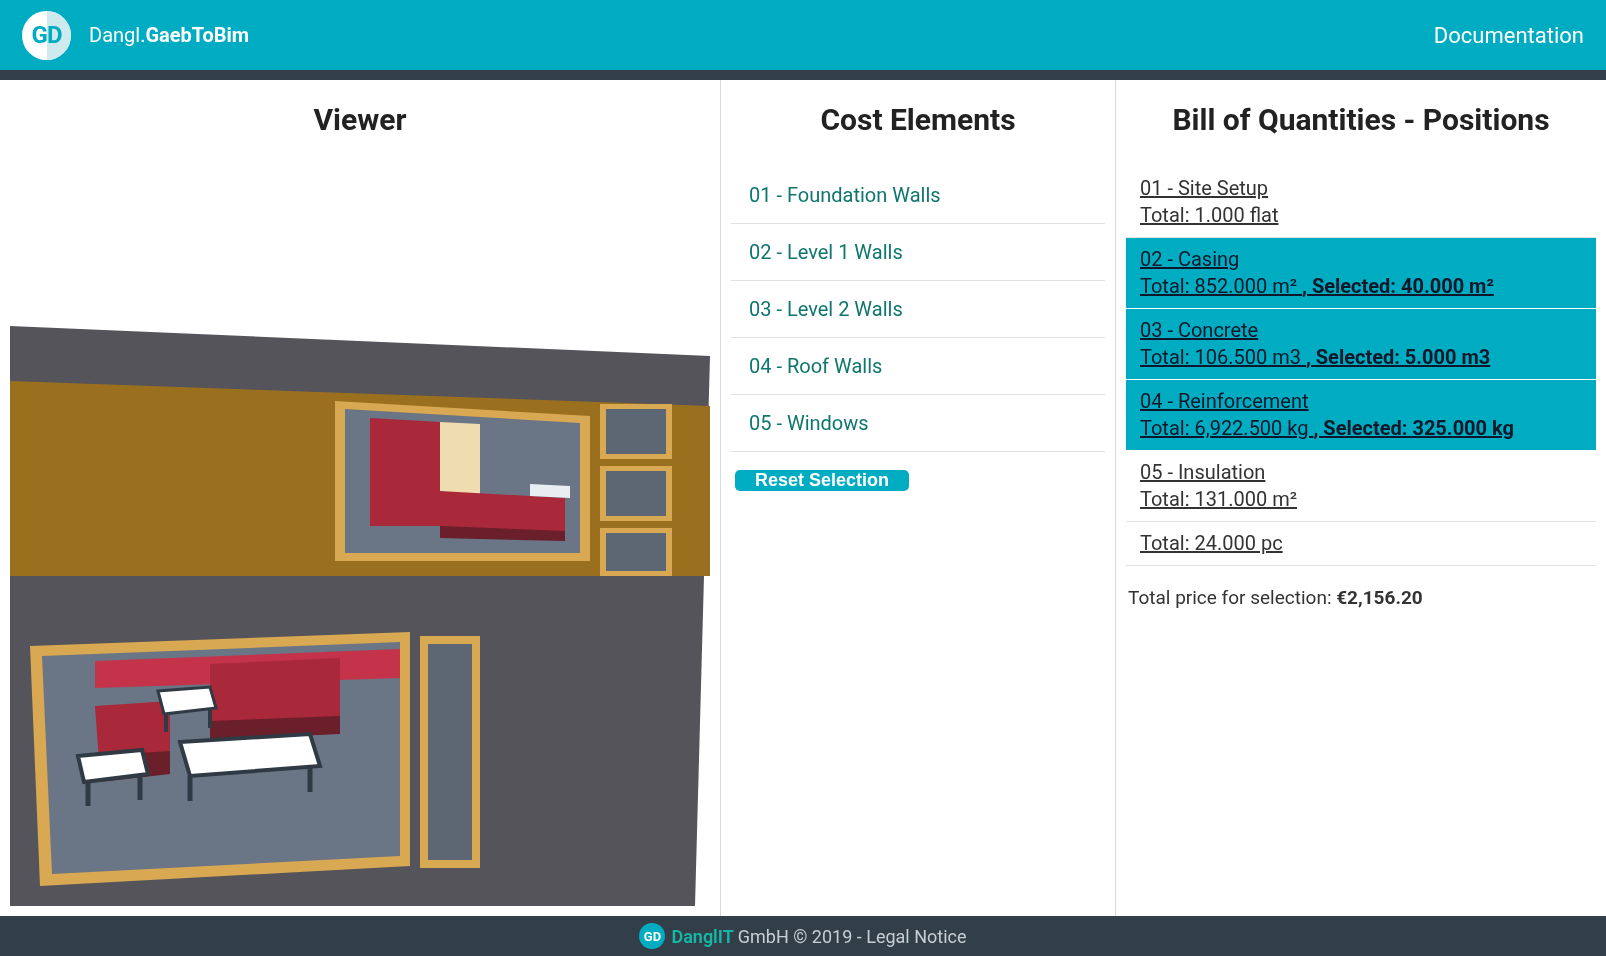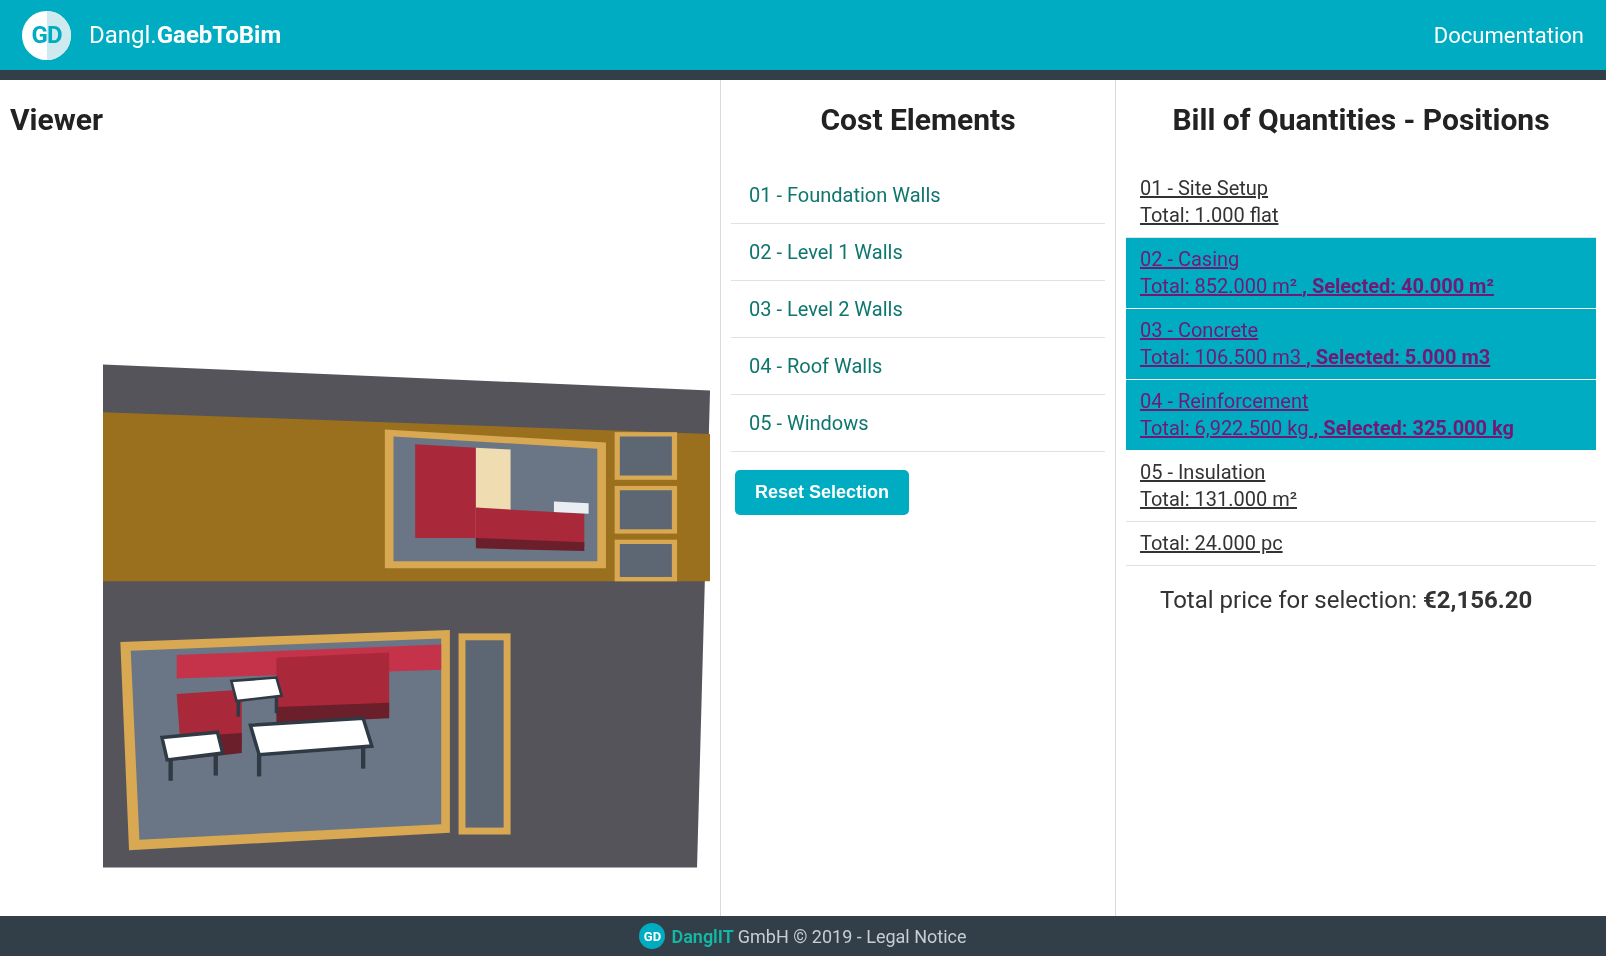--- a/index.html
+++ b/index.html
@@ -33,34 +33,34 @@
   }
   .logo-circle::after{
     content:""; position:absolute; right:0; top:0; bottom:0; width:50%;
     background:#cfeaee;
   }
   .logo-circle span{
     position:relative; z-index:1;
     font-weight:700; font-size:24px; color:#00acc1;
     letter-spacing:-1px;
   }
-  .brand { font-size: 24px; font-weight: 400; }
+  .brand { font-size: 20px; font-weight: 400; }
   .brand .bold { font-weight: 700; }
   .spacer { flex: 1; }
   .doc-link { font-size: 22px; font-weight: 400; cursor: pointer; }
   .hr-dark { height: 10px; background: #333f48; }
   
   .main {
     flex: 1;
     display: flex;
     min-height: 0;
     background: #fff;
   }
   .col { padding: 14px 10px 10px 10px; position: relative; }
-  .col-viewer { width: 720px; display:flex; flex-direction:row; }
+  .col-viewer { width: 720px; display:flex; flex-direction:column; }
   .col-cost   { width: 395px; border-left: 1px solid #d9d9d9; }
   .col-boq    { flex:1; border-left: 1px solid #d9d9d9; }
   .panel-title {
     text-align: center;
     font-size: 30px;
     font-weight: 700;
     color: #222;
     margin: 8px 0 30px 0;
   }
   
@@ -79,47 +79,46 @@
     border-bottom: 1px solid #e1e1e1;
     cursor: pointer;
   }
   .btn {
     margin: 18px 4px 0 4px;
     display: inline-block;
     background: #00acc1;
     color: #fff;
     font-weight: 700;
     font-size: 18px;
-    padding: 12px 20px;
+    padding: 0 20px;
     border: none;
     border-radius: 5px;
     cursor: pointer;
   }
   
   .boq-list { list-style:none; }
   .boq-item {
     padding: 8px 14px;
     border-bottom: 1px solid #e1e1e1;
     font-size: 20px;
     cursor: pointer;
     line-height: 1.35;
     text-decoration: underline;
   }
   .boq-item.selected {
     background: #00acc1;
-    color: #701a75;
+    color: #0f172a;
     border-bottom: 1px solid #fff;
   }
   .boq-item .title { display:block; }
   .boq-item .total { display:block; }
   .boq-item .sel { font-weight:700; }
   .summary {
-    font-size: 24px;
+    font-size: 19px;
     padding: 20px 2px 0 2px;
-    margin-left: 32px;
   }
   .summary b { font-weight:700; }
   
   .footer {
     height: 40px;
     background: #333f48;
     color: #c7ced3;
     display:flex; align-items:center; justify-content:center;
     font-size:18px;
   }

